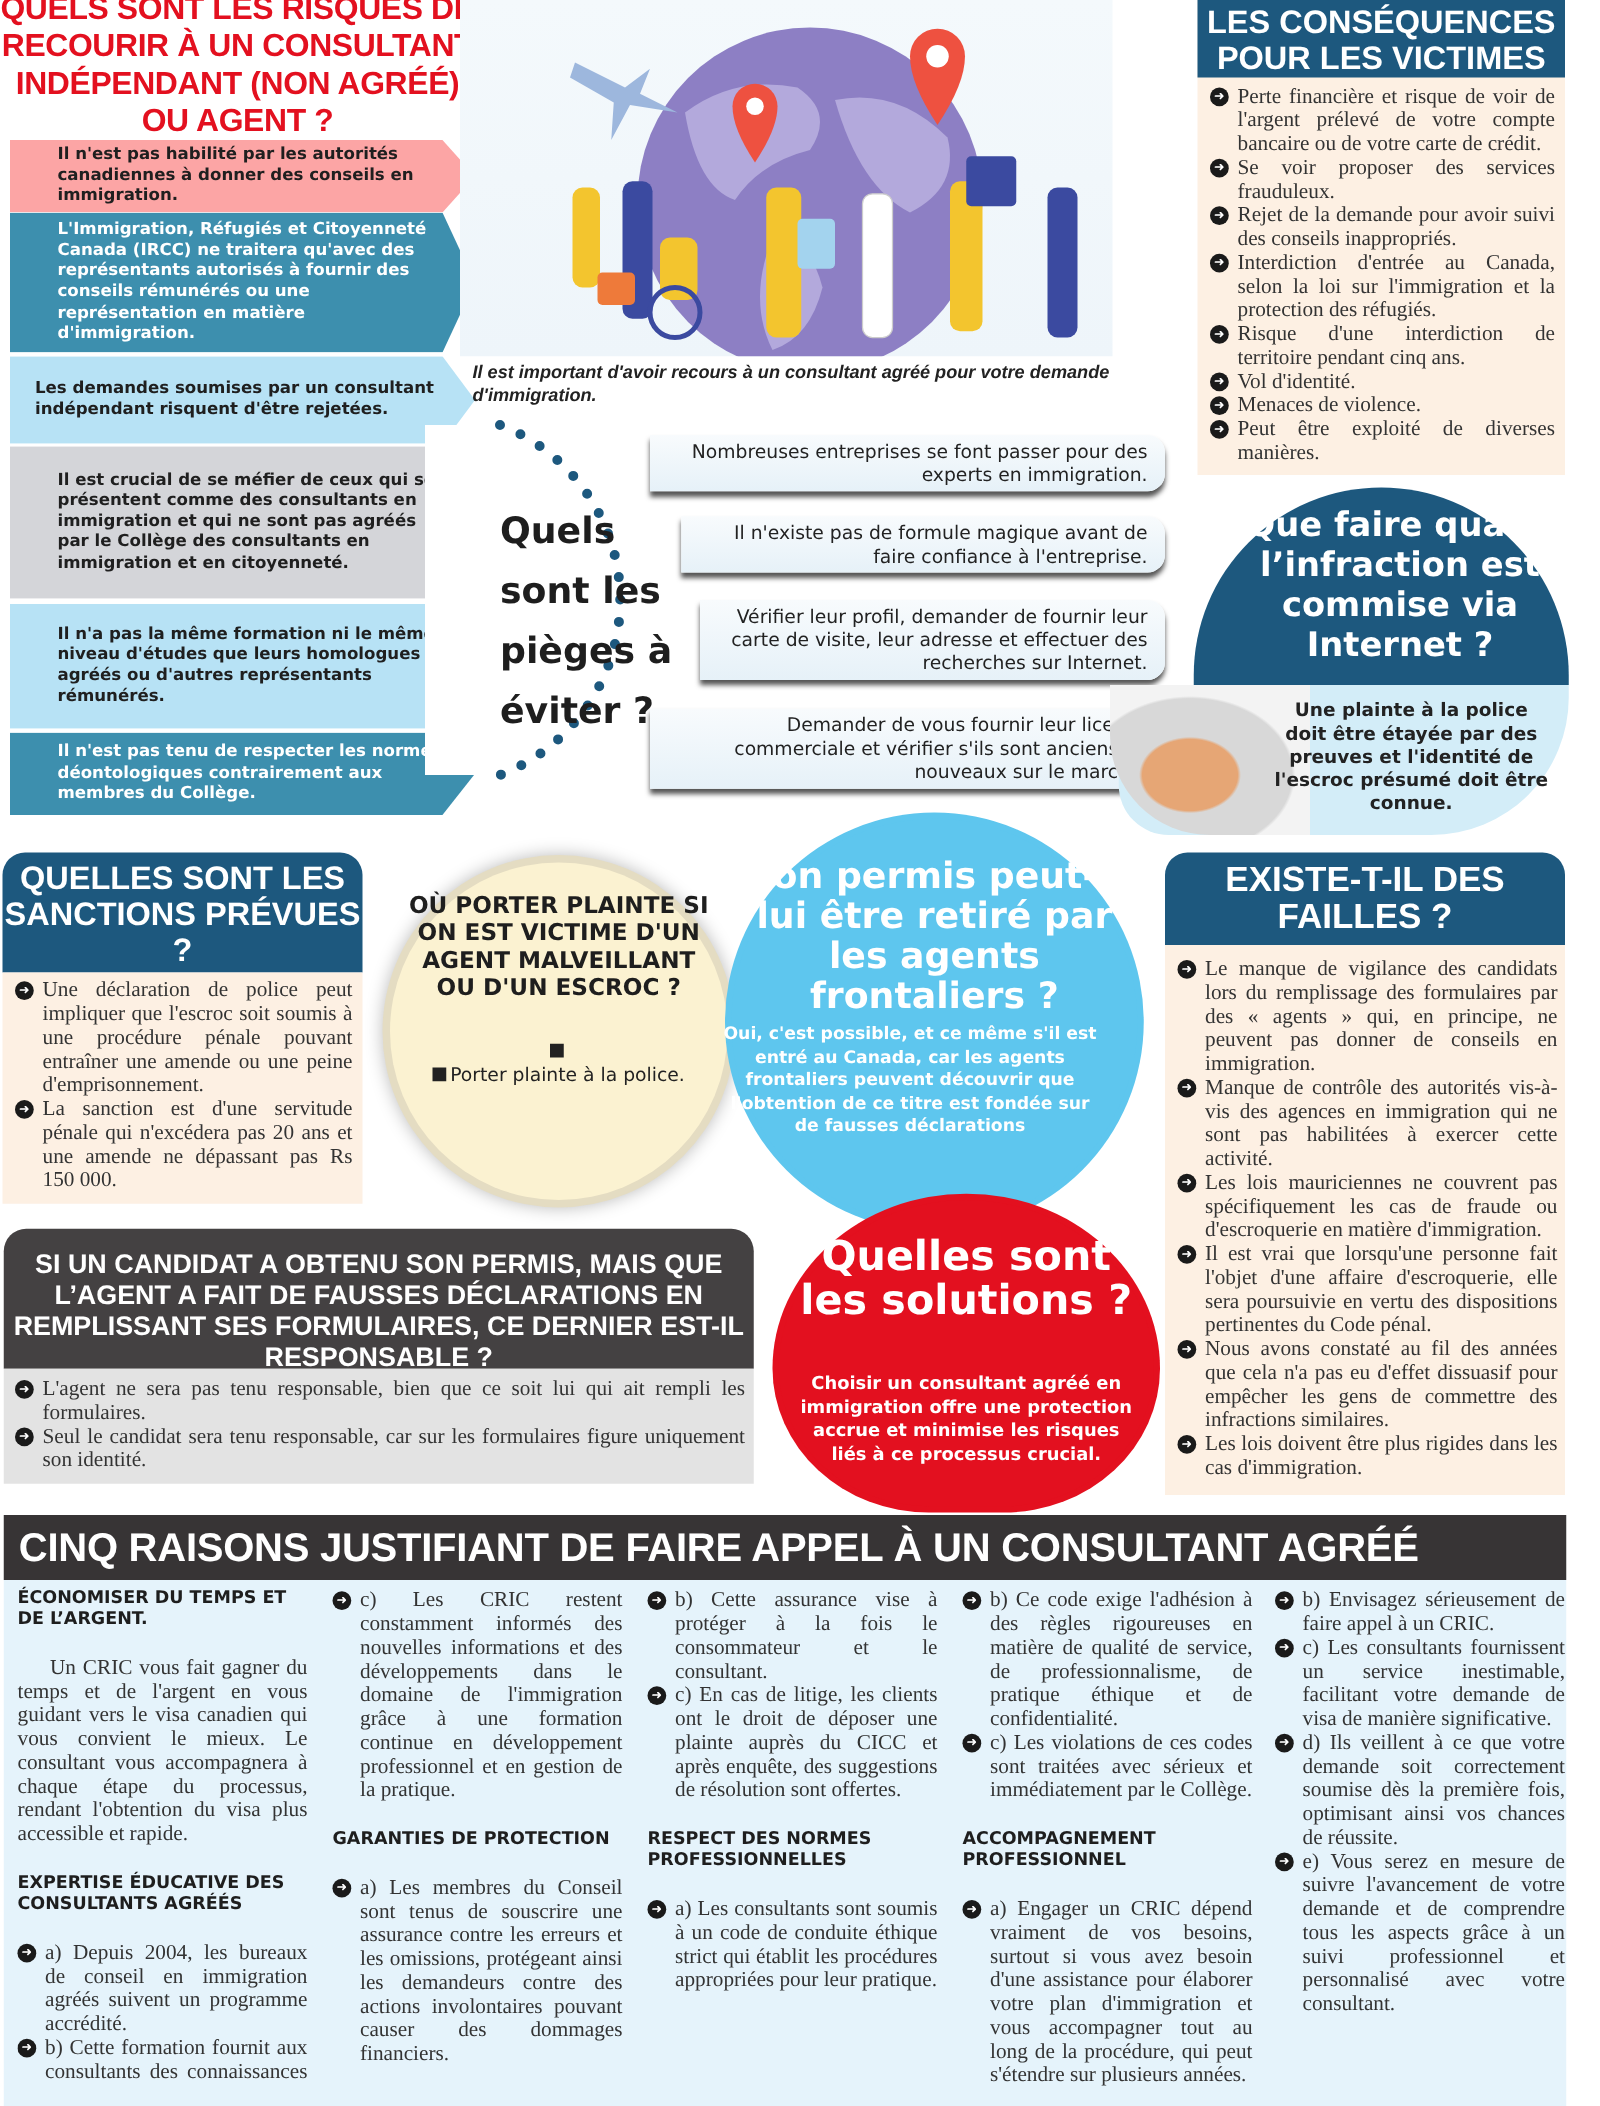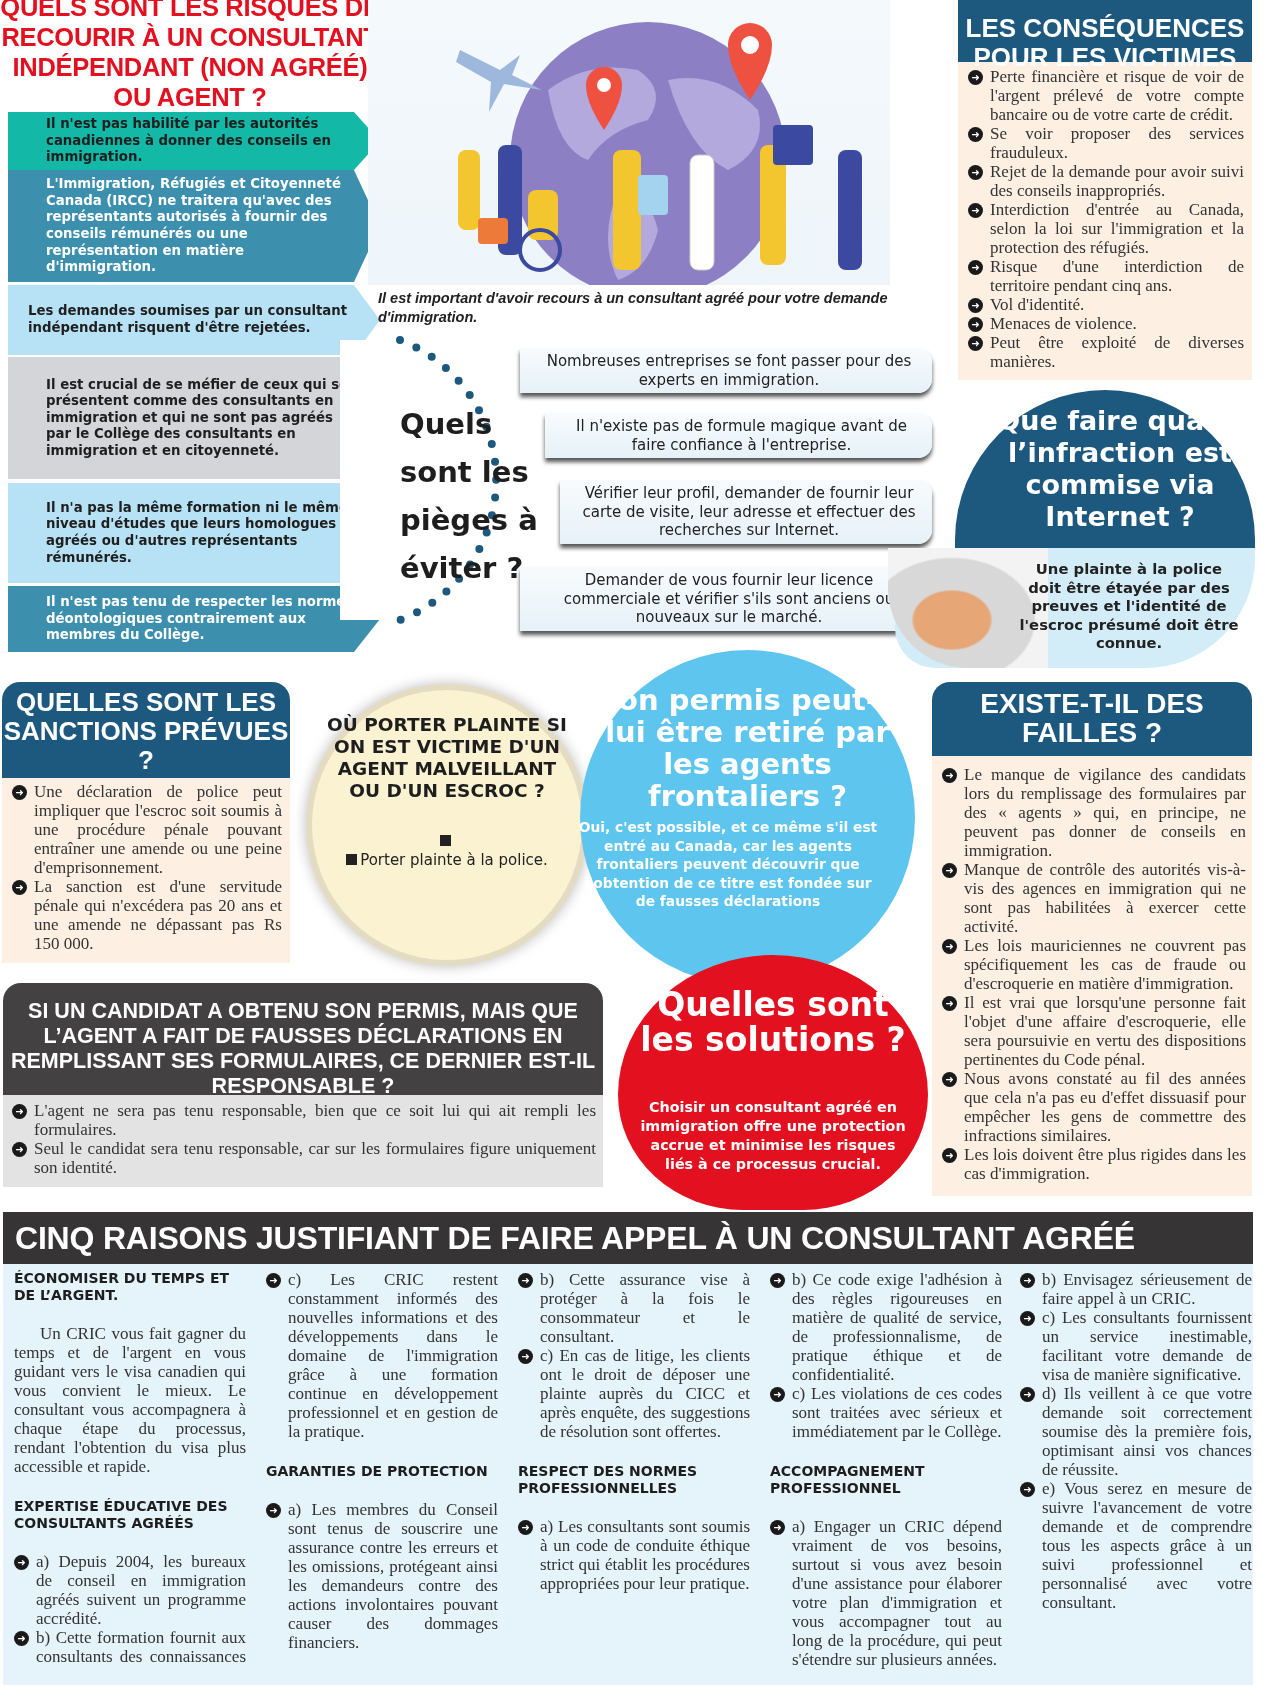--- a/index.html
+++ b/index.html
@@ -2,37 +2,37 @@
 <html><head>
 <meta charset="utf-8">
 <style>
 *{box-sizing:border-box;margin:0;padding:0}
 body{width:1280px;height:1685px;background:#fff;position:relative;overflow:hidden;font-family:"DejaVu Sans",sans-serif;color:#222}
 .abs{position:absolute}
 
 
 #risks-title{left:0;top:-8px;width:380px;text-align:center;color:#e3101f;font-family:"Liberation Sans",sans-serif;font-weight:900;font-size:25.5px;line-height:30px;letter-spacing:-0.3px}
 .risk{position:absolute;left:8px;width:372px;font-family:"DejaVu Sans",sans-serif;font-weight:bold;font-size:13.3px;line-height:16.6px;padding:0 26px 0 38px;display:flex;align-items:center;clip-path:polygon(0 0,93% 0,100% 50%,93% 100%,0 100%)}
-.risk.c1{background:#14b8a6;color:#1f1f1f}
+.risk.c1{background:#fca5a5;color:#1f1f1f}
 .risk.c2{background:#3d8fae;color:#fff}
 .risk.c3{background:#b7e2f5;color:#1f1f1f}
 .risk.c4{background:#d4d5d9;color:#1f1f1f}
 
 
 #illus{left:368px;top:0;width:522px;height:285px;background:linear-gradient(#f4f9fc,#eef5fa)}
 #caption{left:378px;top:289px;width:520px;font-family:"Liberation Sans",sans-serif;font-style:italic;font-weight:bold;font-size:14.5px;line-height:19px;color:#222}
 
 
 #traps-circle{left:340px;top:330px;width:220px;height:300px}
 #traps-title{left:400px;top:400px;width:160px;font-family:"DejaVu Sans",sans-serif;font-weight:bold;font-size:29px;line-height:48px;color:#1e1e1e}
-.trap{position:absolute;left:520px;width:410px;background:linear-gradient(#f8fbfd,#e6f1f8);border-radius:0 14px 14px 0;box-shadow:0 4px 4px #555;font-family:"DejaVu Sans",sans-serif;font-size:15px;line-height:18.5px;color:#222;padding:4px 14px 4px 20px;text-align:center}
+.trap{position:absolute;left:520px;width:410px;background:linear-gradient(#f8fbfd,#e6f1f8);border-radius:0 14px 14px 0;box-shadow:0 4px 4px #555;font-family:"DejaVu Sans",sans-serif;font-size:15px;line-height:18.5px;color:#222;padding:4px 14px 4px 20px;text-align:right}
 
 
 #cons-box{left:958px;top:0;width:294px;height:380px;background:#fdf0e3}
-#cons-head{left:958px;top:0;width:294px;height:62px;background:#1d587e;color:#fff;text-align:center;font-family:"Liberation Sans",sans-serif;font-weight:900;font-size:26px;line-height:29px;padding-top:14px}
+#cons-head{left:958px;top:0;width:294px;height:62px;background:#1d587e;color:#fff;text-align:center;font-family:"Liberation Sans",sans-serif;font-weight:900;font-size:26px;line-height:29px;padding-top:3px}
 .blist{list-style:none}
 .blist li{position:relative;padding-left:22px;font-family:"Liberation Serif",serif;text-align:justify}
 .blist li .arr{position:absolute;left:0;top:3px;width:15px;height:15px;border-radius:50%;background:#1a1a1a;color:#fff;font-size:10px;line-height:15px;text-align:center;font-family:"DejaVu Sans",sans-serif}
 #cons-list{left:968px;top:67px;width:276px;font-size:17px;line-height:19px;color:#333}
 
 
 #inet-top{left:955px;top:390px;width:300px;height:158px;background:#1d587e;border-radius:150px 150px 0 0}
 #inet-bottom{left:895px;top:548px;width:360px;height:120px;background:#d3edf8;border-radius:0 0 110px 40px}
 #inet-photo{left:888px;top:548px;width:160px;height:120px;border-radius:0 0 0 80px;background:radial-gradient(ellipse at 40% 60%,#e6a675 0 28%,#d8d8d8 30% 60%,#f3f3f3 62%)}
 #inet-title{left:985px;top:405px;width:270px;text-align:center;color:#fff;font-family:"DejaVu Sans",sans-serif;font-weight:bold;font-size:27px;line-height:32px}

